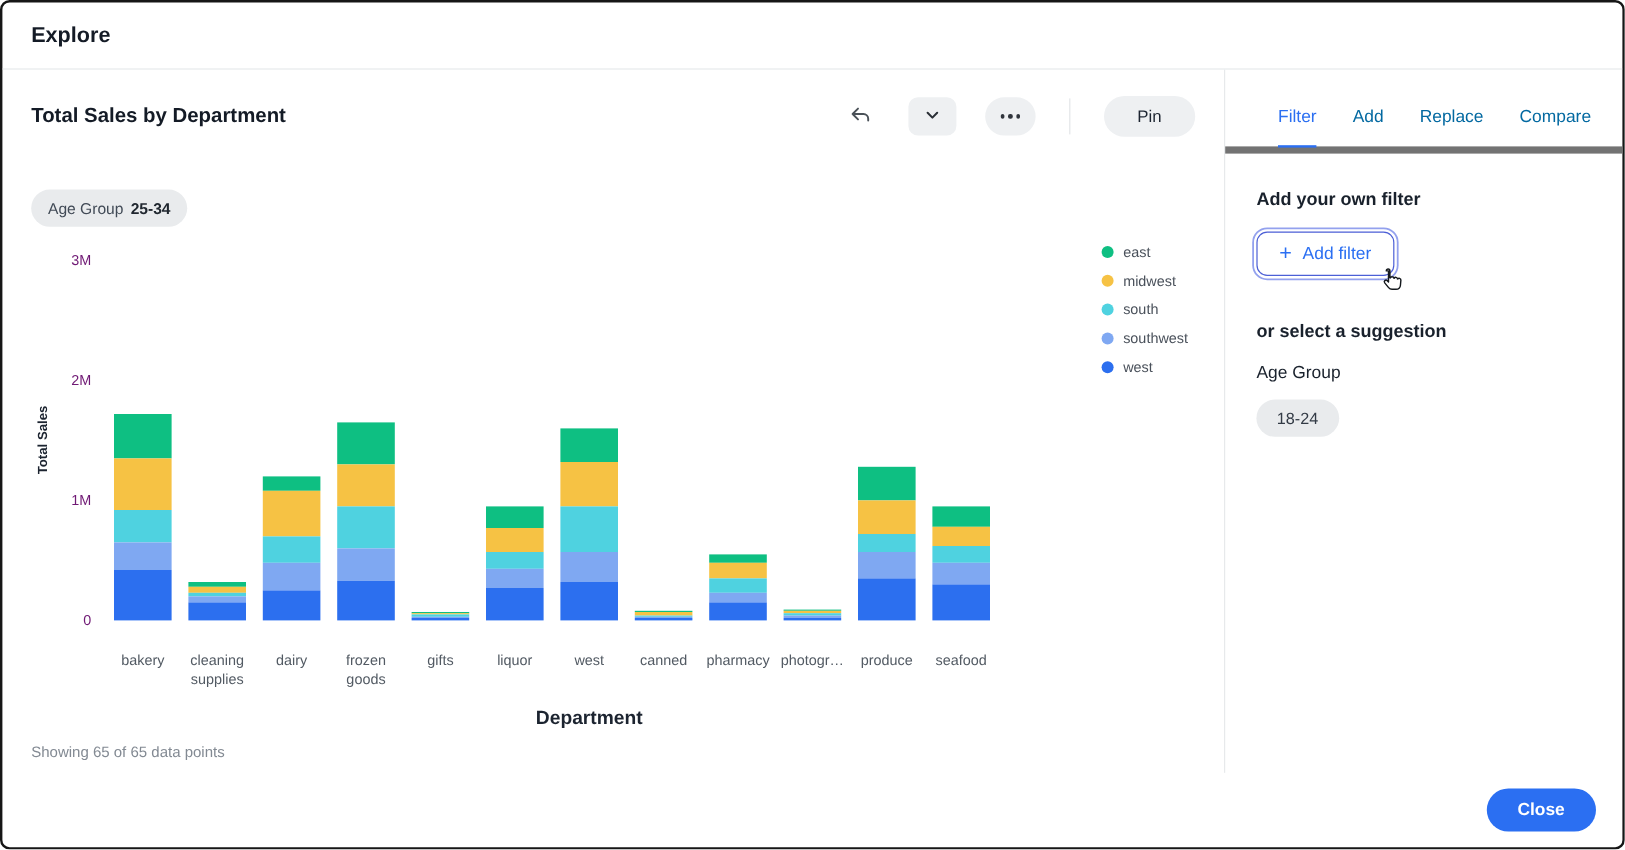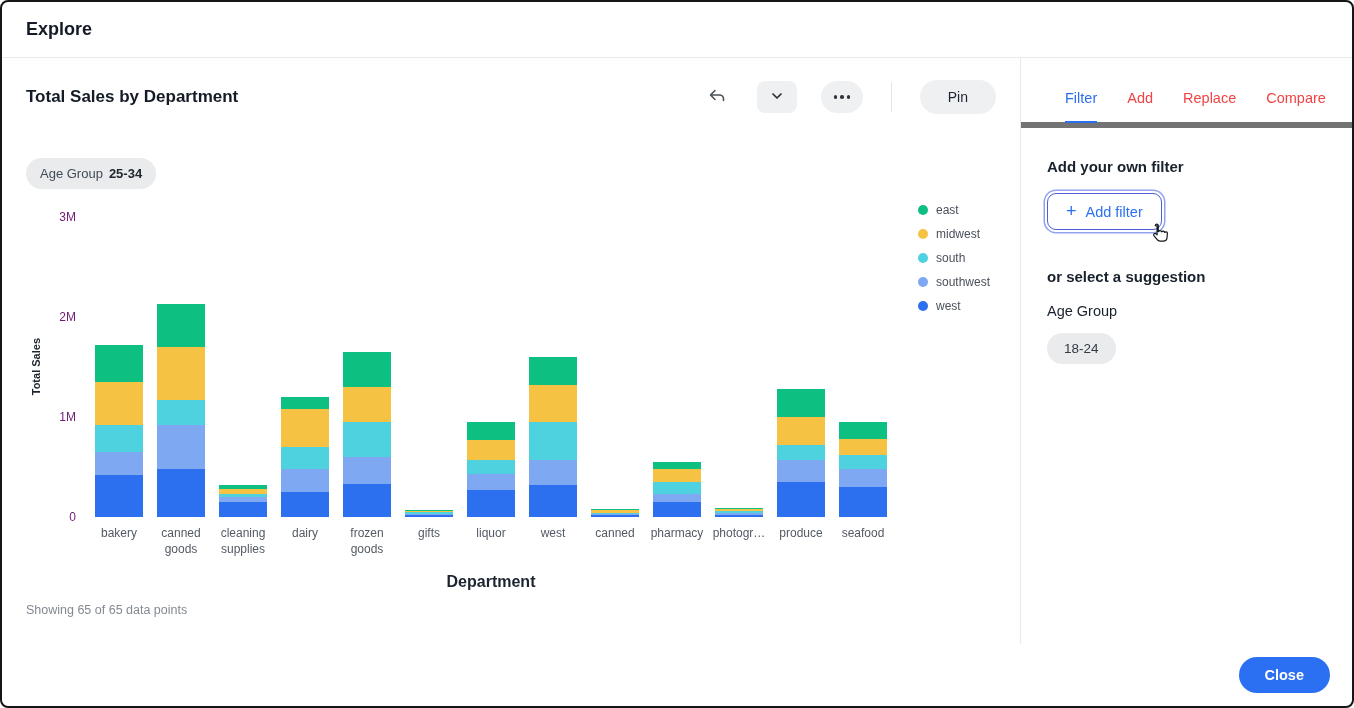--- a/index.html
+++ b/index.html
@@ -35,30 +35,30 @@
   .chart-wrap{position:relative;margin-top:28px;display:flex;}
   .y-axis-label{width:20px;height:300px;display:flex;align-items:center;justify-content:center;}
   .y-axis-label span{writing-mode:vertical-rl;transform:rotate(180deg);font-size:11px;font-weight:700;color:#1c2430;}
   .y-axis{width:42px;position:relative;height:300px;}
   .ytick{position:absolute;right:12px;transform:translateY(-50%);font-size:12px;color:#701a75;}
   .plot{display:flex;align-items:flex-start;}
   .bar-col{width:62px;}
   .bar-area{height:300px;display:flex;align-items:flex-end;justify-content:center;}
   .bar{width:48px;display:flex;flex-direction:column;justify-content:flex-end;}
   .seg{width:100%;}
-  .cat-label{margin-top:9px;font-size:12px;color:#525a63;text-align:center;line-height:1.3;word-wrap:break-word;padding:0 2px;box-sizing:border-box;}
+  .cat-label{margin-top:26px;font-size:12px;color:#525a63;text-align:center;line-height:1.3;word-wrap:break-word;padding:0 2px;box-sizing:border-box;}
   .legend{position:absolute;right:6px;top:-14px;display:flex;flex-direction:column;gap:10px;}
   .legend-item{display:flex;align-items:center;gap:8px;font-size:12px;color:#49505a;cursor:pointer;}
   .legend-dot{width:10px;height:10px;border-radius:50%;display:inline-block;}
   .x-axis-title{margin-left:62px;width:806px;text-align:center;font-weight:700;font-size:16px;color:#1c2430;margin-top:16px;}
   .showing{margin-top:12px;font-size:12.5px;color:#838a93;}
 
   
   .tabs{display:flex;gap:30px;padding:32px 24px 0 44px;border-bottom:6px solid #737373;}
-  .tab{font-size:14.5px;color:#ef4444;padding-bottom:15px;cursor:pointer;}
+  .tab{font-size:14.5px;color:#0369a1;padding-bottom:15px;cursor:pointer;}
   .tab.active{color:#2b6ff2;border-bottom:2px solid #2b6ff2;margin-bottom:-1px;}
   .panel-content{padding:30px 26px;}
   .section-heading{font-size:15px;font-weight:700;color:#19212c;margin:0 0 18px;}
   .add-filter-btn{display:inline-flex;align-items:center;gap:9px;background:#fff;color:#2b6ff2;font-size:14.5px;border:1.5px solid #4c5fd6;border-radius:9px;padding:9px 18px;position:relative;cursor:pointer;font-family:inherit;box-shadow:0 0 0 2px #fff,0 0 0 3.5px #93a1ee;}
   .add-filter-btn .plus{font-size:18px;line-height:1;font-weight:400;margin-top:-1px;}
   .cursor-overlay{position:absolute;right:-8px;bottom:-17px;width:22px;height:24px;pointer-events:none;}
   .suggestion-heading{margin-top:38px;}
   .suggestion-group{font-size:14.5px;color:#19212c;margin:0 0 14px;}
   .chip-suggest{display:inline-block;background:#e9ebed;border-radius:16px;padding:8px 17px;font-size:13.5px;color:#333b46;cursor:pointer;}
 
@@ -132,32 +132,20 @@
                   <div class="seg" style="height: 27px; background: rgb(79, 210, 224);"></div>
                   <div class="seg" style="height: 23px; background: rgb(127, 168, 242);"></div>
                   <div class="seg" style="height: 42px; background: rgb(44, 111, 239);"></div>
                 </div>
               </div>
               <div class="cat-label">bakery</div>
             </div>
             <div class="bar-col">
               <div class="bar-area">
                 <div class="bar">
-                  <div class="seg" style="height: 43px; background: rgb(14, 191, 130);"></div>
-                  <div class="seg" style="height: 53px; background: rgb(246, 194, 68);"></div>
-                  <div class="seg" style="height: 25px; background: rgb(79, 210, 224);"></div>
-                  <div class="seg" style="height: 44px; background: rgb(127, 168, 242);"></div>
-                  <div class="seg" style="height: 48px; background: rgb(44, 111, 239);"></div>
-                </div>
-              </div>
-              <div class="cat-label">canned goods</div>
-            </div>
-            <div class="bar-col">
-              <div class="bar-area">
-                <div class="bar">
                   <div class="seg" style="height: 4px; background: rgb(14, 191, 130);"></div>
                   <div class="seg" style="height: 5px; background: rgb(246, 194, 68);"></div>
                   <div class="seg" style="height: 3px; background: rgb(79, 210, 224);"></div>
                   <div class="seg" style="height: 5px; background: rgb(127, 168, 242);"></div>
                   <div class="seg" style="height: 15px; background: rgb(44, 111, 239);"></div>
                 </div>
               </div>
               <div class="cat-label">cleaning supplies</div>
             </div>
             <div class="bar-col">

